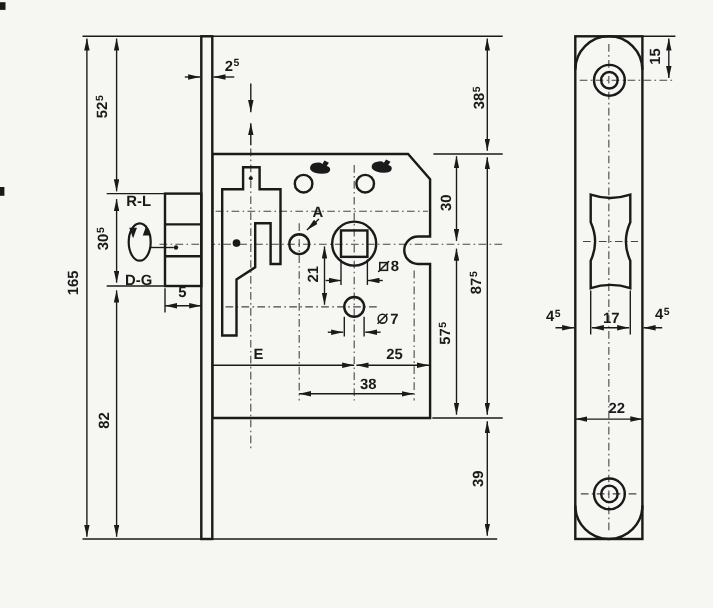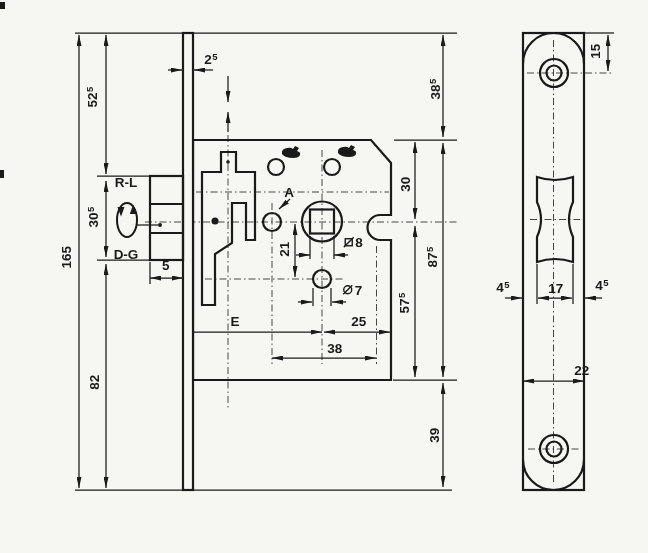--- a/index.html
+++ b/index.html
@@ -171,15 +171,15 @@
 <div class="lbl" style="left:335px;top:349px"><span>38</span><span class="sup"></span></div>
 <div class="lbl rot" style="left:406px;top:184px"><span>30</span><span class="sup"></span></div>
 <div class="lbl rot" style="left:436px;top:89px"><span>38</span><span class="sup">5</span></div>
 <div class="lbl rot" style="left:433px;top:257px"><span>87</span><span class="sup">5</span></div>
 <div class="lbl rot" style="left:405px;top:303px"><span>57</span><span class="sup">5</span></div>
 <div class="lbl rot" style="left:435px;top:435px"><span>39</span><span class="sup"></span></div>
 <div class="lbl rot" style="left:596px;top:51px"><span>15</span><span class="sup"></span></div>
 <div class="lbl" style="left:503px;top:288px"><span>4</span><span class="sup">5</span></div>
 <div class="lbl" style="left:556px;top:289px"><span>17</span><span class="sup"></span></div>
 <div class="lbl" style="left:602px;top:286px"><span>4</span><span class="sup">5</span></div>
-<div class="lbl" style="left:582px;top:371px"><span>22</span><span class="sup"></span></div>
+<div class="lbl" style="left:561px;top:371px"><span>22</span><span class="sup"></span></div>
 
 </div>
 
 </body></html>

